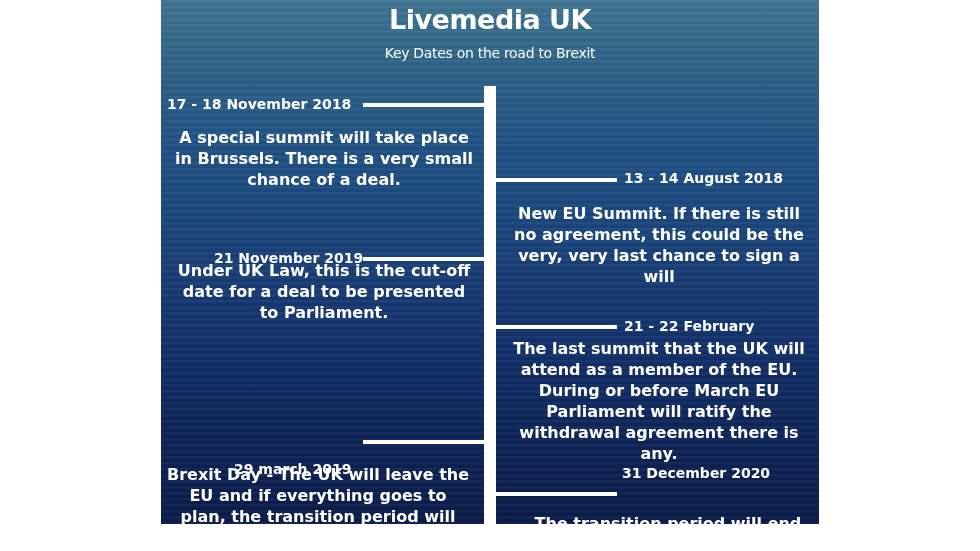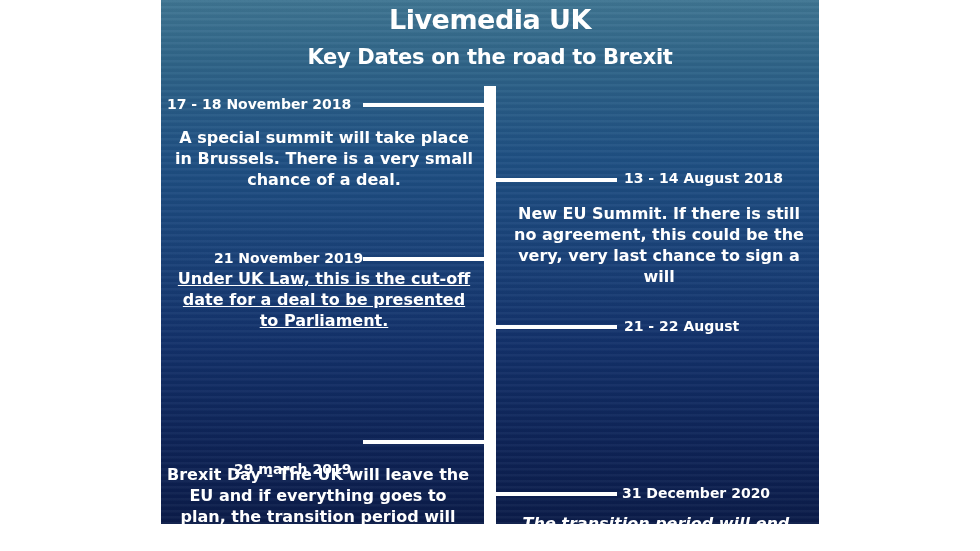--- a/index.html
+++ b/index.html
@@ -46,22 +46,22 @@
       text-align: center;
       font-weight: bold;
       font-size: 27px;
       letter-spacing: -0.5px;
     }
     .subtitle {
       position: absolute;
       left: 0; right: 0;
       top: 45px;
       text-align: center;
-      font-weight: bold;
-      font-size: 21px;
+      font-weight: normal;
+      font-size: 14px;
       letter-spacing: -0.3px;
     }
     .spine {
       position: absolute;
       left: 323px;
       top: 86px;
       width: 12px;
       height: 465px;
       background: #ffffff;
     }
@@ -97,26 +97,27 @@
   <div class="date" style="left:6px; top:96px;">17 - 18 November 2018</div>
   <div class="connector" style="left:202px; top:103px; width:121px;"></div>
   <div class="desc" style="left:10px; top:127px; width:306px;">A special summit will take place in Brussels. There is a very small chance of a deal.</div>
 
   <div class="connector" style="left:335px; top:178px; width:121px;"></div>
   <div class="date" style="left:463px; top:170px;">13 - 14 August 2018</div>
   <div class="desc" style="left:345px; top:203px; width:306px;">New EU Summit. If there is still no agreement, this could be the very, very last chance to sign a will</div>
 
   <div class="date" style="left:53px; top:250px;">21 November 2019</div>
   <div class="connector" style="left:202px; top:257px; width:121px;"></div>
-  <div class="desc" style="left:10px; top:268px; width:306px;text-decoration:underline;">Under UK Law, this is the cut-off date for a deal to be presented to Parliament.</div>
+  <div class="desc" style="left:10px; top:260px; width:306px;">Under UK Law, this is the cut-off date for a deal to be presented to Parliament.</div>
 
   <div class="connector" style="left:335px; top:325px; width:121px;"></div>
-  <div class="date" style="left:463px; top:318px;">21 - 22 August</div>
+  <div class="date" style="left:463px; top:318px;">21 - 22 February</div>
+  <div class="desc" style="left:345px; top:338px; width:306px;">The last summit that the UK will attend as a member of the EU. During or before March EU Parliament will ratify the withdrawal agreement there is any.</div>
 
   <div class="date" style="left:73px; top:450px;margin-top:11px;">29 march 2019</div>
   <div class="connector" style="left:202px; top:440px; width:121px;"></div>
   <div class="desc" style="left:4px; top:464px; width:306px;">Brexit Day - The UK will leave the EU and if everything goes to plan, the transition period will begin.</div>
 
   <div class="connector" style="left:335px; top:492px; width:121px;"></div>
-  <div class="date" style="left:461px; top:465px;margin-top:20px;">31 December 2020</div>
-  <div class="desc" style="left:345px; top:513px; width:306px;font-style:italic;">The transition period will end.</div>
+  <div class="date" style="left:461px; top:465px;">31 December 2020</div>
+  <div class="desc" style="left:357px; top:513px; width:306px;">The transition period will end.</div>
 
 </div>
 
 </body></html>

